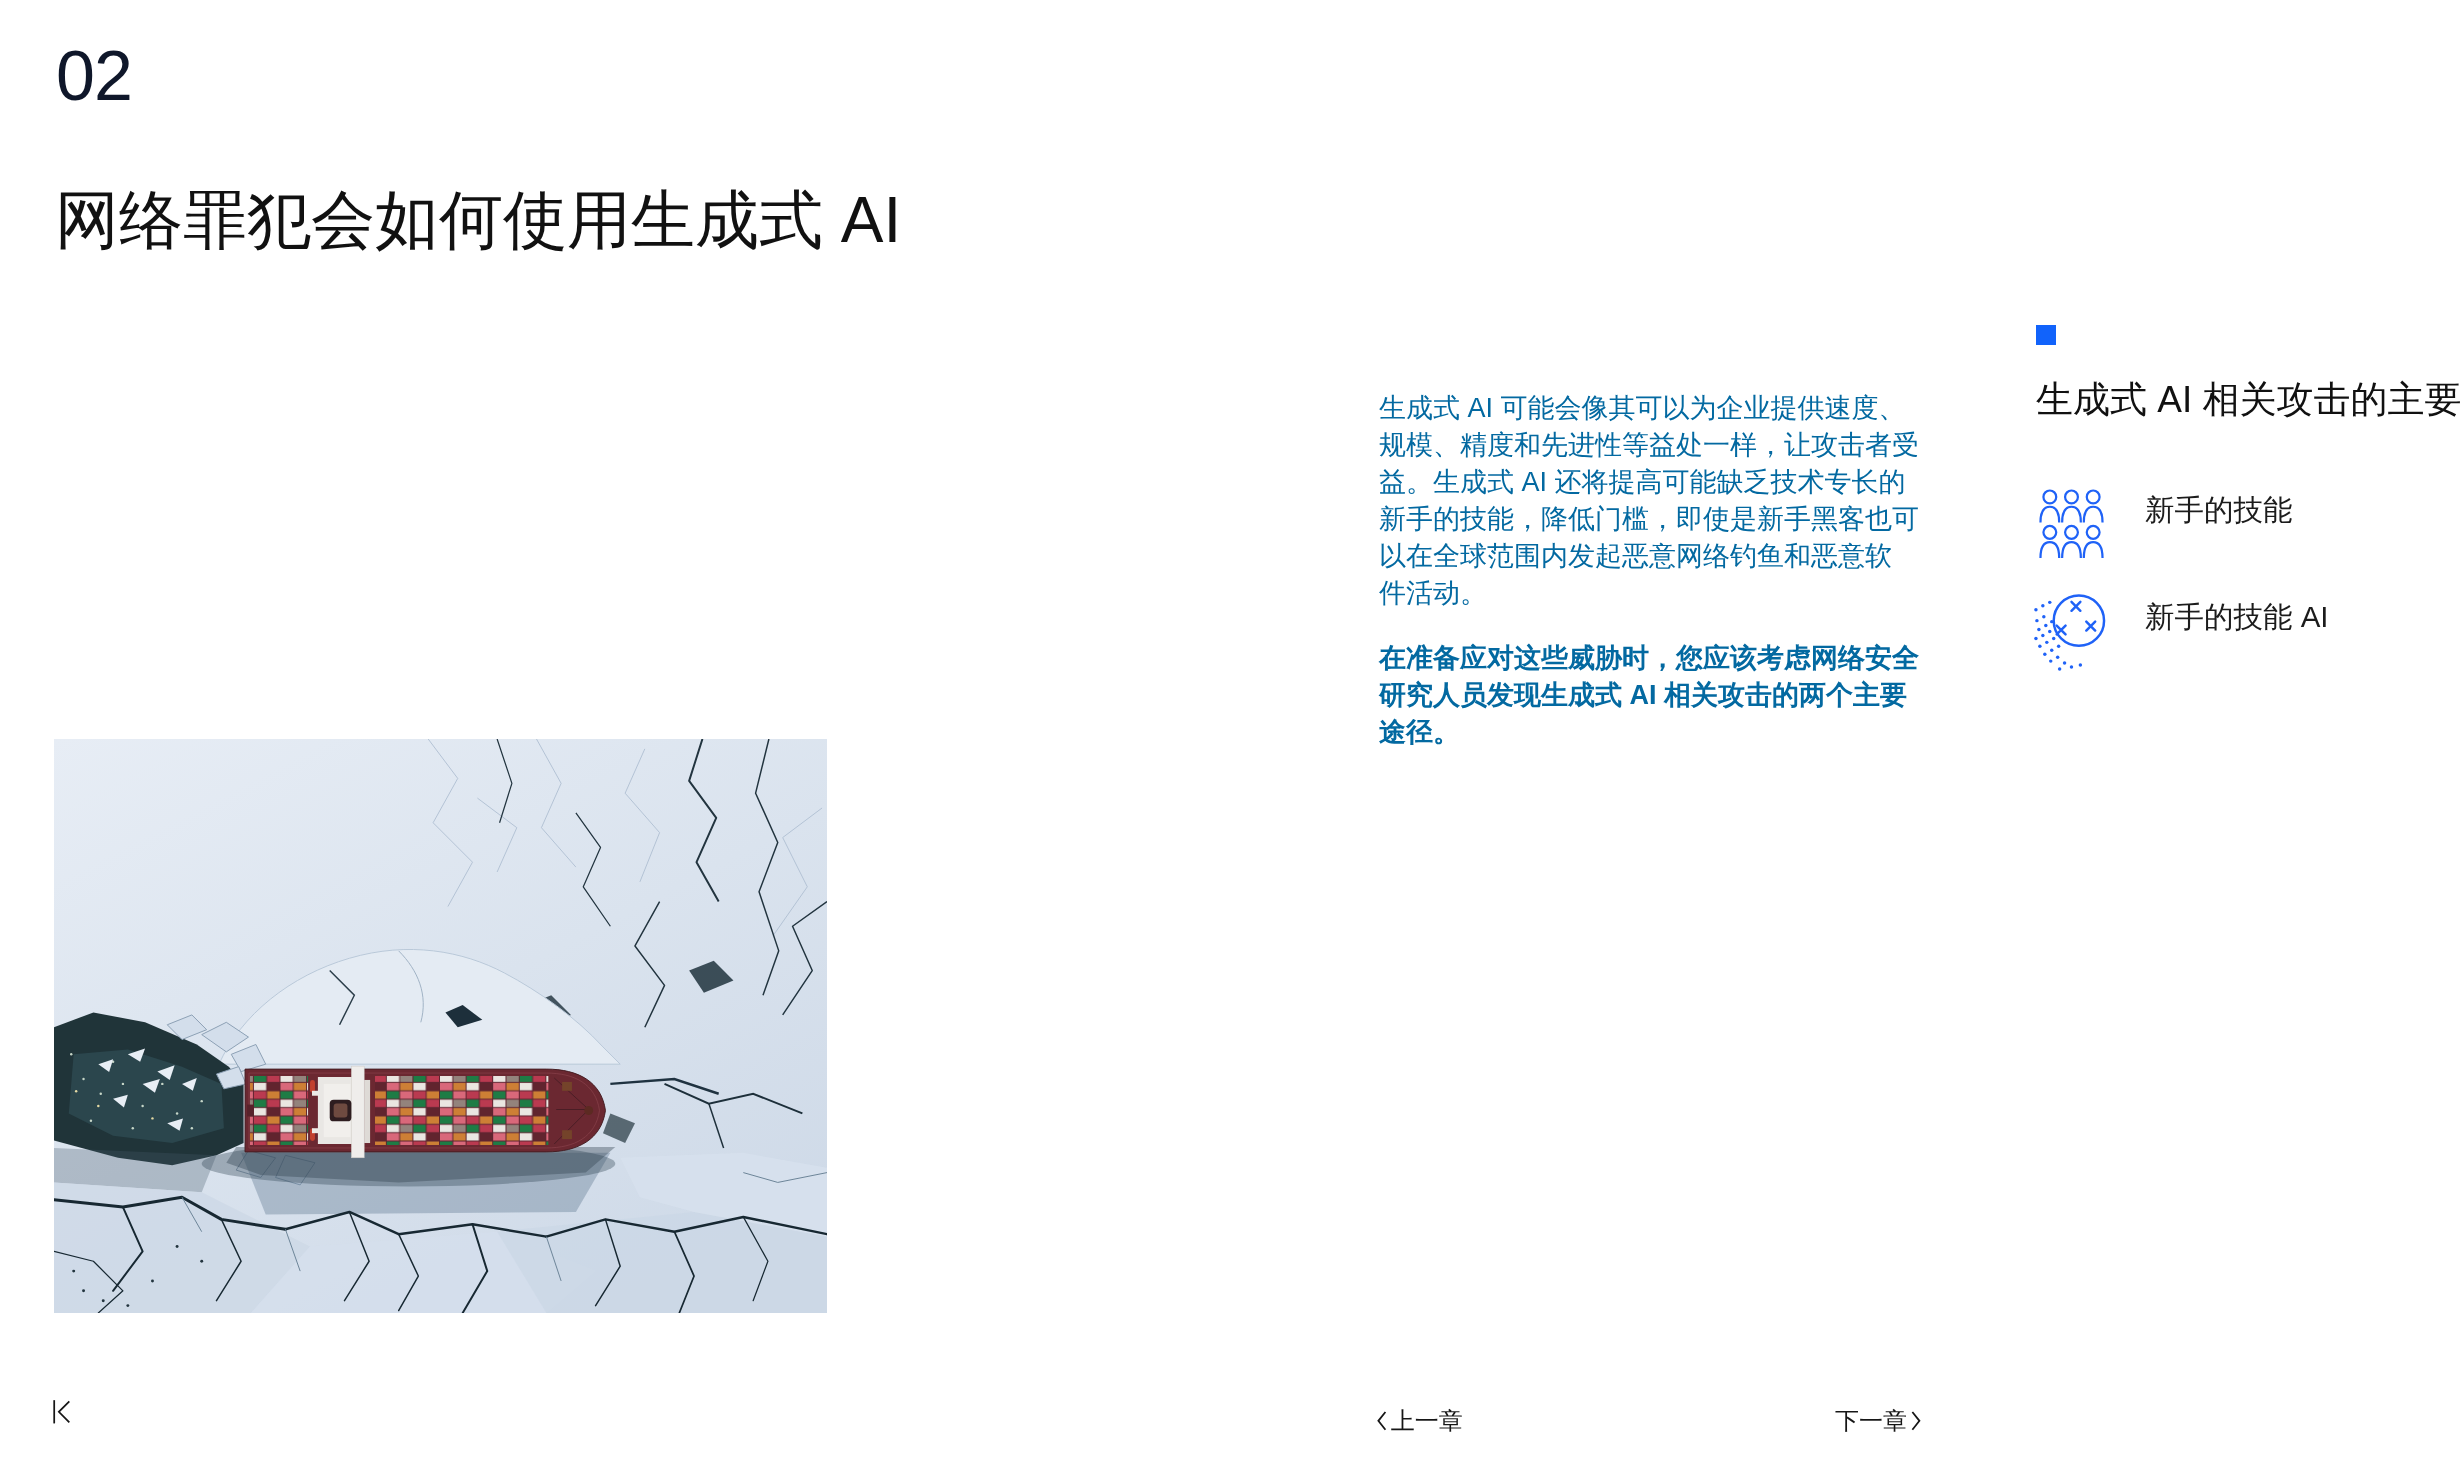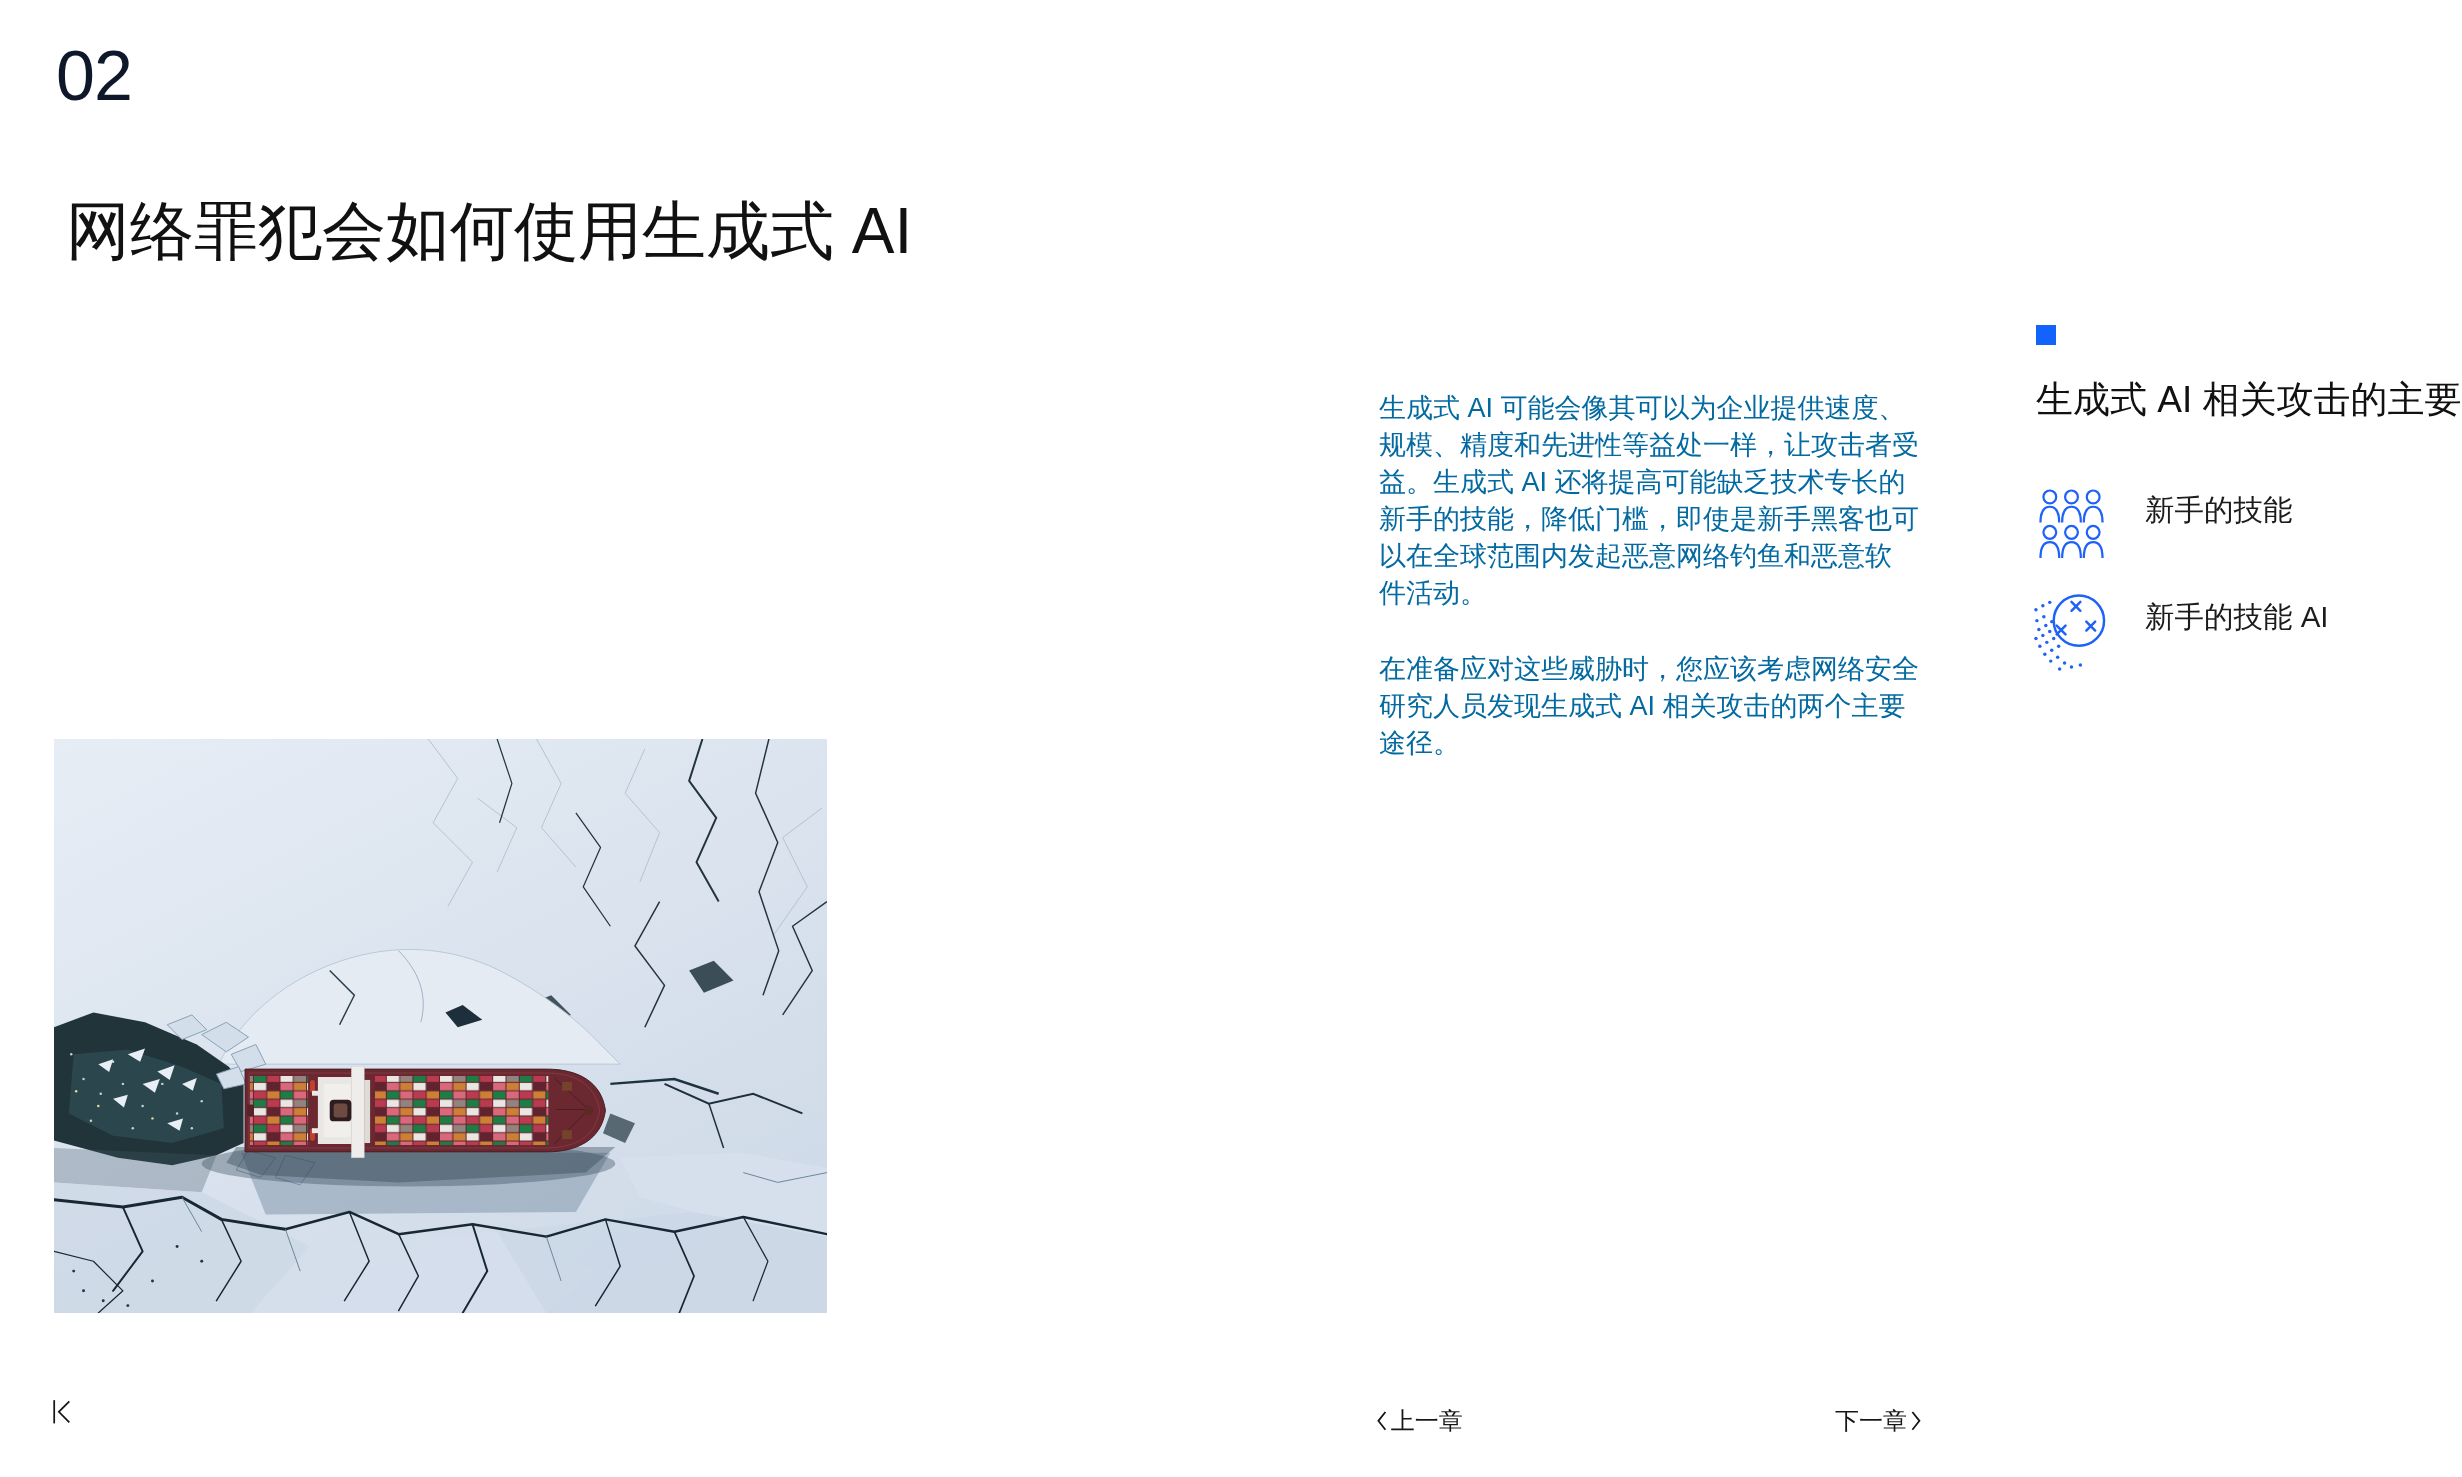--- a/index.html
+++ b/index.html
@@ -1,28 +1,28 @@
 <!DOCTYPE html>
 <html style="font-size:7.9px"><head>
 <meta charset="utf-8">
 <style>
   html,body{margin:0;padding:0;background:#ffffff;}
   .page{position:relative;width:2626px;height:1477px;background:#ffffff;overflow:hidden;
         font-family:"Liberation Sans","DejaVu Sans",sans-serif;color:#161616;}
   .abs{position:absolute;}
 
   .chapter-num{left:56px;top:38px;font-size:70px;line-height:1.1;font-weight:300;color:#0f172a;letter-spacing:-1px;}
-  .page-title{left:54px;top:183px;font-size:64px;line-height:1.15;font-weight:300;color:#111;margin:12px;letter-spacing:0;}
+  .page-title{left:54px;top:183px;font-size:64px;line-height:1.15;font-weight:300;color:#111;margin:1px;letter-spacing:0;}
 
   .photo{left:54px;top:739px;width:773px;height:574px;margin:0;}
   .photo svg{display:block;width:100%;height:100%;}
 
   .body-col{left:1379px;top:390px;width:566px;}
   .para{margin:0;font-size:27px;line-height:37px;color:#0369a1;white-space:pre-line;}
-  .para + .para{margin-top:39px;}
+  .para + .para{margin-top:28px;font-weight:bold;}
 
   .accent-square{left:2036px;top:325px;width:19.7px;height:19.7px;background:#1163fb;}
   .sidebar-heading{left:2036px;top:378px;font-size:37px;font-weight:400;color:#111;margin:0;line-height:1.2;white-space:nowrap;}
 
   .attack-icon{stroke:#1f62f7;fill:none;}
   .attack-label{font-size:29.5px;color:#1c1c1c;white-space:nowrap;}
   .item1-icon{left:2039px;top:489px;width:65px;height:70px;}
   .item1-label{left:2145px;top:491px;}
   .item2-icon{left:2031px;top:590px;width:78px;height:83px;}
   .item2-label{left:2145px;top:598px;}

